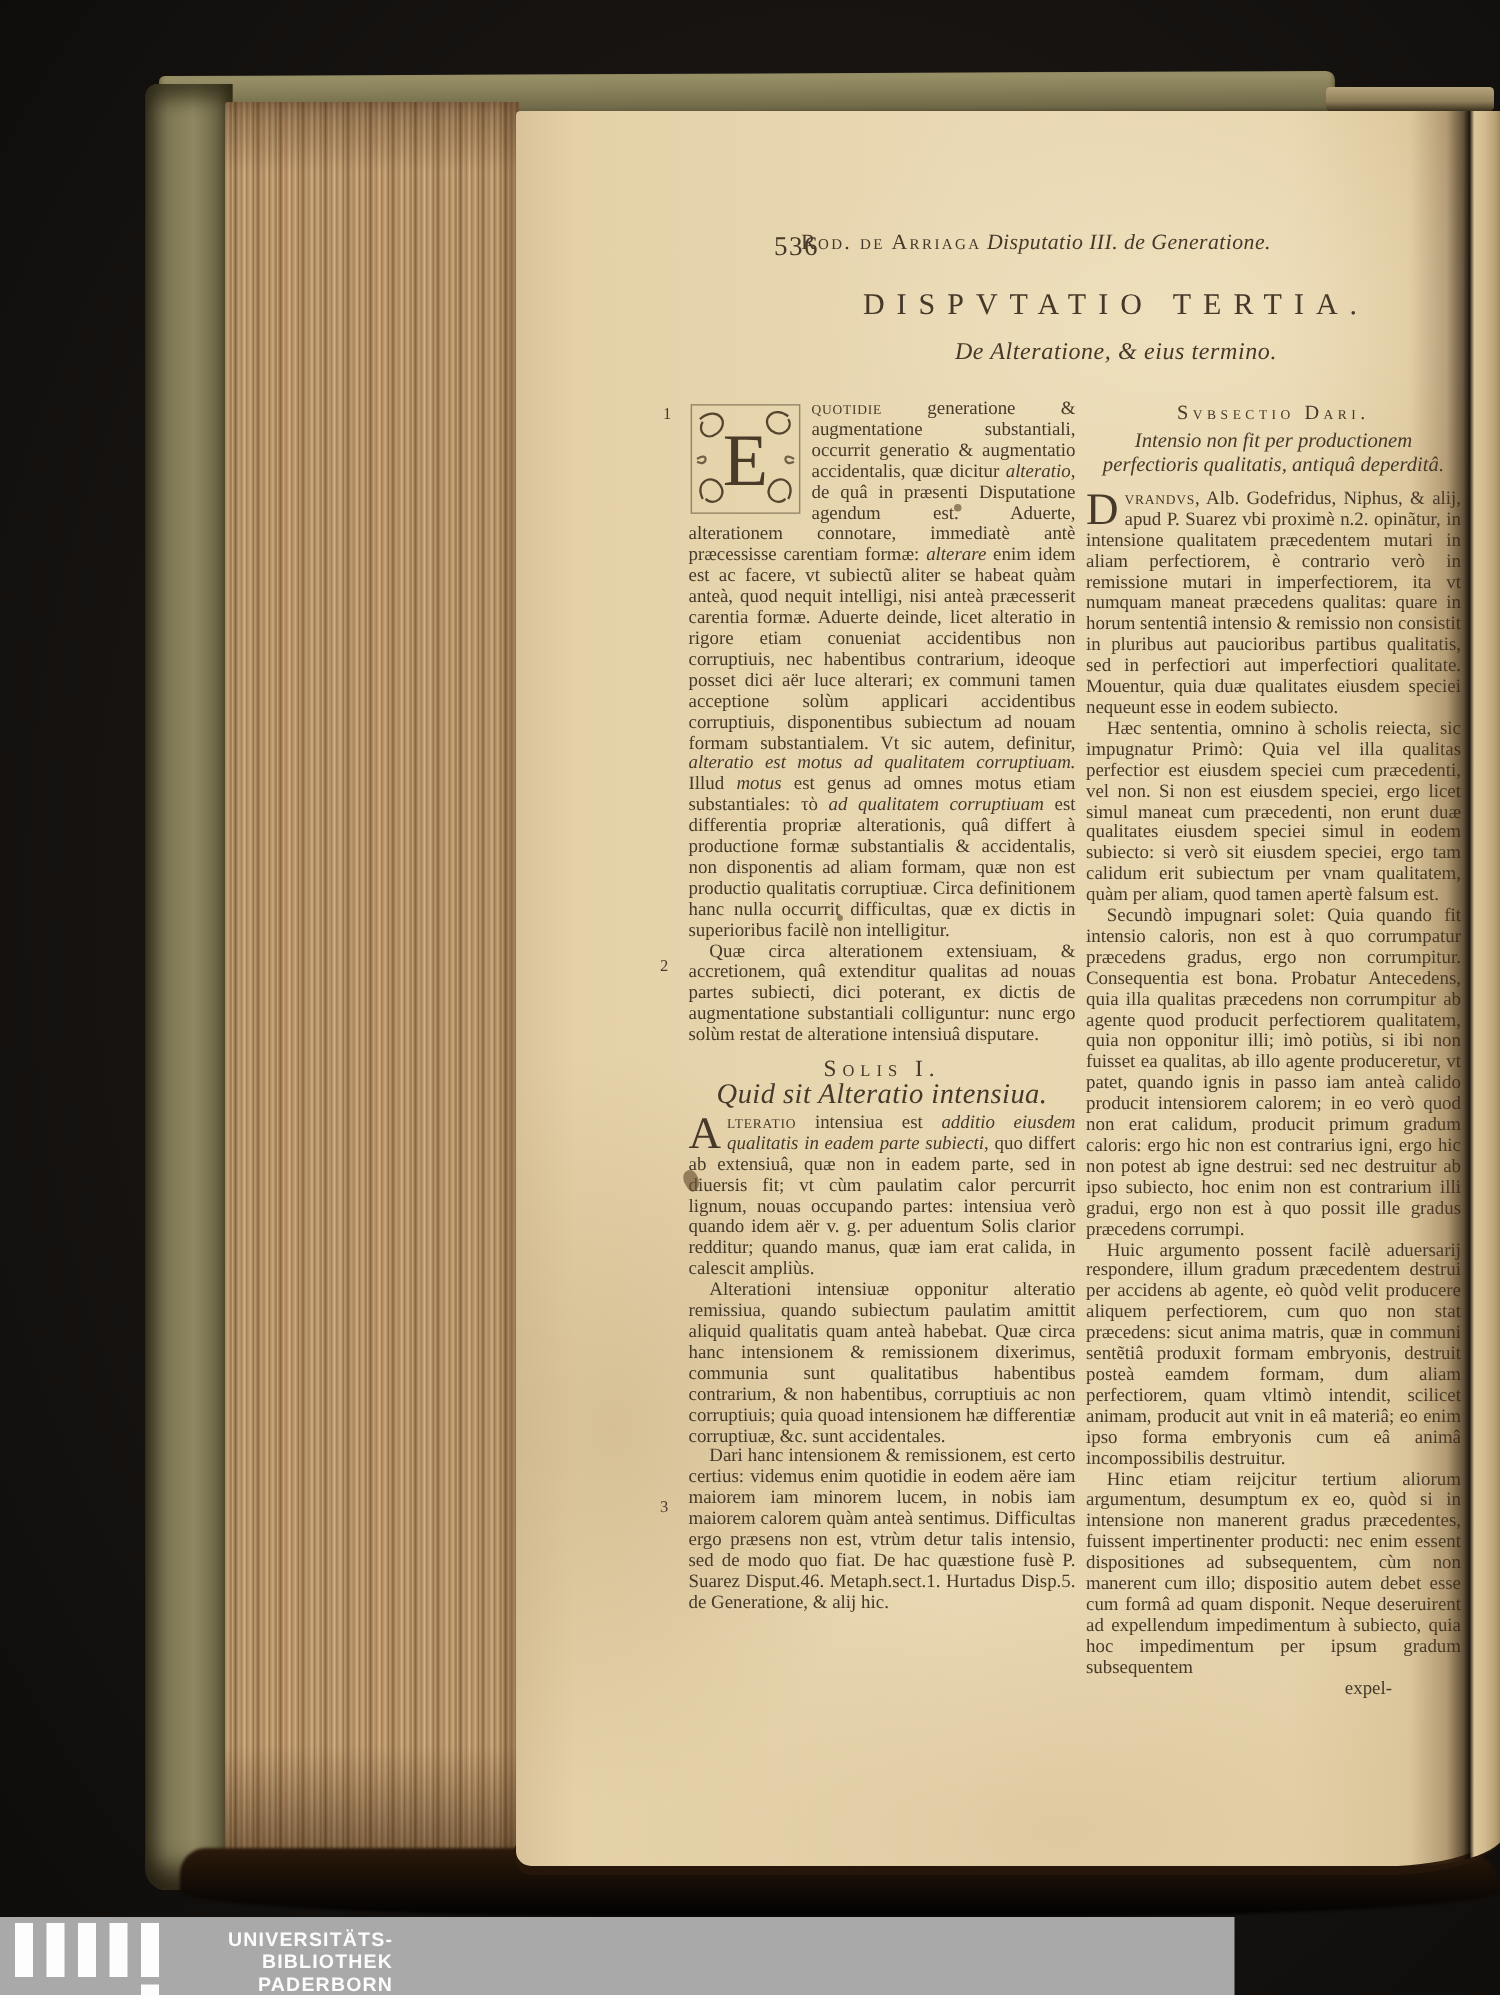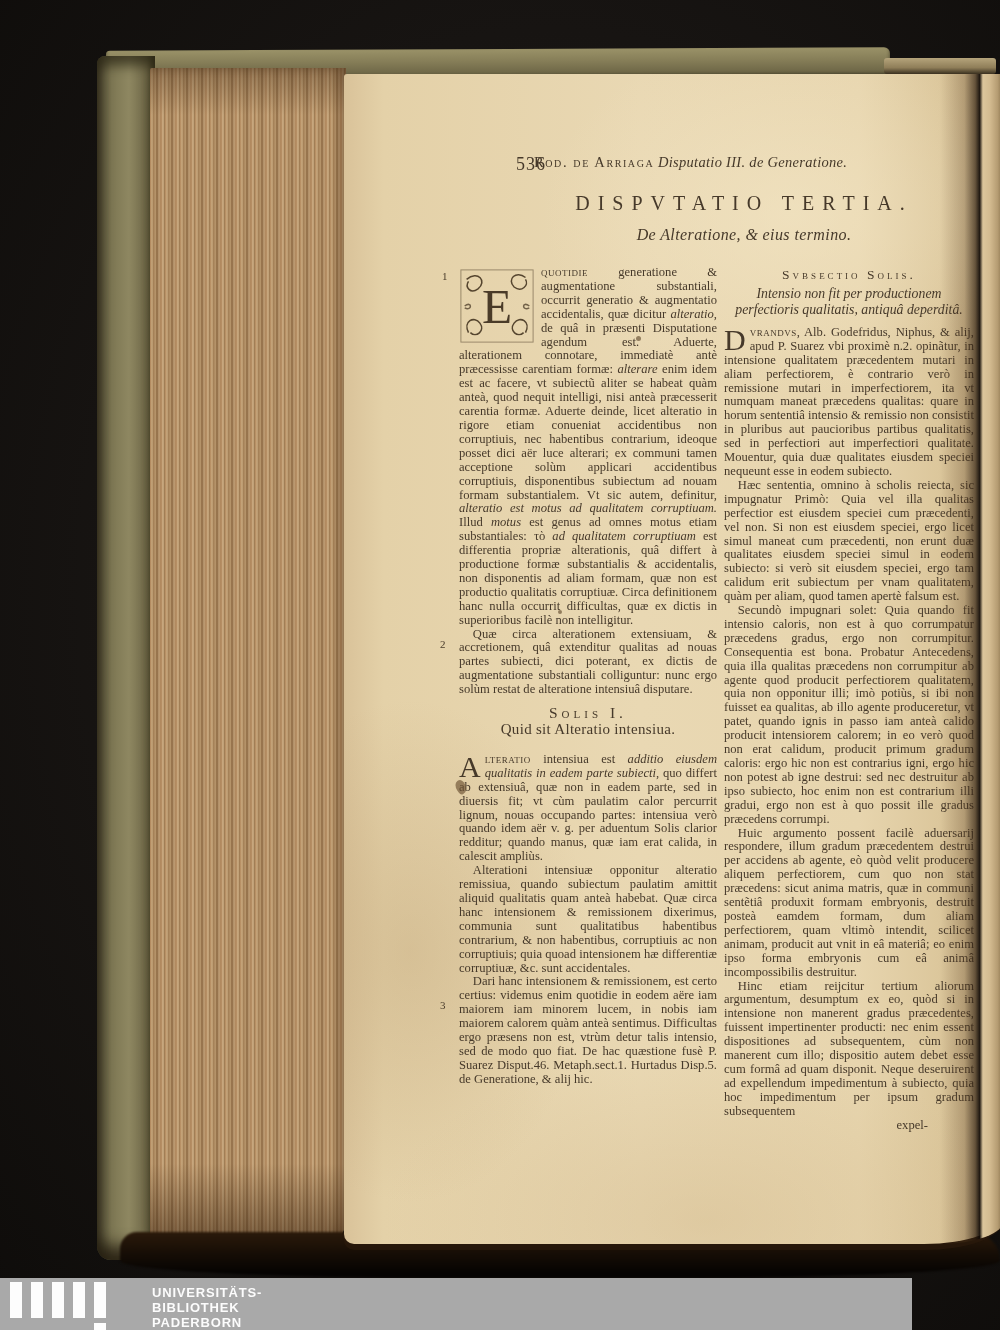--- a/index.html
+++ b/index.html
@@ -103,39 +103,40 @@
   .dropcap-plain {
     float:left; font-size:30px; line-height:26px; padding:1px 4px 0 0;
   }
   .section-head {
     text-align:center; text-indent:0 !important;
     font-variant:small-caps; font-size:15.5px; letter-spacing:4px;
     margin:9px 0 3px 0;
   }
   .section-sub {
     text-align:center; text-indent:0 !important;
-    font-size:15px; letter-spacing:0.3px;
-    margin-bottom:16px;
+    font-style:italic; font-size:19px; letter-spacing:0.3px;
+    margin-bottom:5px;
   }
   .subsection-head {
     text-align:center; text-indent:0 !important;
     font-variant:small-caps; font-size:13.5px; letter-spacing:3px;
     margin:2px 0 4px 0;
   }
   .subsection-sub {
     text-align:center; text-indent:0 !important;
     font-style:italic; font-size:13.8px; line-height:16px;
     margin-bottom:8px;
   }
   .catchword { text-align:right; padding-right:46px; text-indent:0 !important; }
   
   .wm-band {
-    position:absolute; left:0; top:1278px; width:912px; height:52px;
+    position:absolute; left:0; top:1278px; width:823px; height:52px;
     background:#a9a9a9; z-index:10;
     font-family:"Liberation Sans", sans-serif;
+    text-align:right;
   }
   .wm-logo { position:absolute; left:10px; top:4px; width:130px; height:48px; }
   .wm-bar { position:absolute; top:0; width:12px; height:36px; background:#fdfdfd; }
   .wm-dot { position:absolute; top:41px; width:12px; height:8px; background:#fdfdfd; }
   .wm-text {
     position:absolute; left:152px; top:7px; color:#fcfcfc;
     font-size:13px; font-weight:bold; letter-spacing:0.8px; line-height:15px;
   }
 </style>
 </head>
@@ -197,21 +198,21 @@
         </p>
 
         <p>Alterationi intensiuæ opponitur alteratio remissiua, quando subiectum paulatim amittit aliquid qualitatis quam anteà habebat. Quæ circa hanc intensionem &amp; remissionem dixerimus, communia sunt qualitatibus habentibus contrarium, &amp; non habentibus, corruptiuis ac non corruptiuis; quia quoad intensionem hæ differentiæ corruptiuæ, &amp;c. sunt accidentales.</p>
         <p>Dari hanc intensionem &amp; remissionem, est certo certius: videmus enim quotidie in eodem aëre iam maiorem iam minorem lucem, in nobis iam maiorem calorem quàm anteà sentimus. Difficultas ergo præsens non est, vtrùm detur talis intensio, sed de modo quo fiat. De hac quæstione fusè P. Suarez Disput.46. Metaph.sect.1. Hurtadus Disp.5. de Generatione, &amp; alij hic.</p>
       </div>
 
       <div class="col col-right">
         <span class="margin-num" style="right:-14px; top:246px;">4</span>
         <span class="margin-num" style="right:-14px; top:590px;">5</span>
 
-        <p class="subsection-head">Svbsectio Solis.</p>
+        <p class="subsection-head">Svbsectio Dari.</p>
         <p class="subsection-sub">Intensio non fit per productionem perfectioris qualitatis, antiquâ deperditâ.</p>
 
         <p class="nofirst">
           <span class="dropcap-plain">D</span><span class="lead">vrandvs</span><span>, Alb. Godefridus, Niphus, &amp; alij, apud P. Suarez vbi proximè n.2. opinãtur, in intensione qualitatem præcedentem mutari in aliam perfectiorem, è contrario verò in remissione mutari in imperfectiorem, ita vt numquam maneat præcedens qualitas: quare in horum sententiâ intensio &amp; remissio non consistit in pluribus aut paucioribus partibus qualitatis, sed in perfectiori aut imperfectiori qualitate. Mouentur, quia duæ qualitates eiusdem speciei nequeunt esse in eodem subiecto.</span>
         </p>
 
         <p>Hæc sententia, omnino à scholis reiecta, sic impugnatur Primò: Quia vel illa qualitas perfectior est eiusdem speciei cum præcedenti, vel non. Si non est eiusdem speciei, ergo licet simul maneat cum præcedenti, non erunt duæ qualitates eiusdem speciei simul in eodem subiecto: si verò sit eiusdem speciei, ergo tam calidum erit subiectum per vnam qualitatem, quàm per aliam, quod tamen apertè falsum est.</p>
         <p>Secundò impugnari solet: Quia quando fit intensio caloris, non est à quo corrumpatur præcedens gradus, ergo non corrumpitur. Consequentia est bona. Probatur Antecedens, quia illa qualitas præcedens non corrumpitur ab agente quod producit perfectiorem qualitatem, quia non opponitur illi; imò potiùs, si ibi non fuisset ea qualitas, ab illo agente produceretur, vt patet, quando ignis in passo iam anteà calido producit intensiorem calorem; in eo verò quod non erat calidum, producit primum gradum caloris: ergo hic non est contrarius igni, ergo hic non potest ab igne destrui: sed nec destruitur ab ipso subiecto, hoc enim non est contrarium illi gradui, ergo non est à quo possit ille gradus præcedens corrumpi.</p>
         <p>Huic argumento possent facilè aduersarij respondere, illum gradum præcedentem destrui per accidens ab agente, eò quòd velit producere aliquem perfectiorem, cum quo non stat præcedens: sicut anima matris, quæ in communi sentẽtiâ produxit formam embryonis, destruit posteà eamdem formam, dum aliam perfectiorem, quam vltimò intendit, scilicet animam, producit aut vnit in eâ materiâ; eo enim ipso forma embryonis cum eâ animâ incompossibilis destruitur.</p>
         <p>Hinc etiam reijcitur tertium aliorum argumentum, desumptum ex eo, quòd si in intensione non manerent gradus præcedentes, fuissent impertinenter producti: nec enim essent dispositiones ad subsequentem, cùm non manerent cum illo; dispositio autem debet esse cum formâ ad quam disponit. Neque deseruirent ad expellendum impedimentum à subiecto, quia hoc impedimentum per ipsum gradum subsequentem</p>

